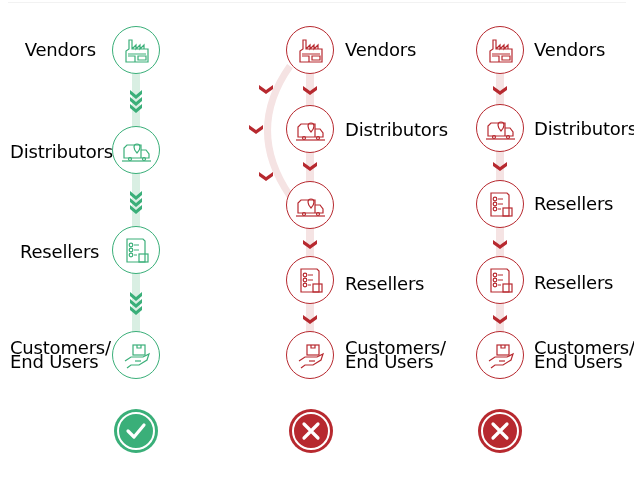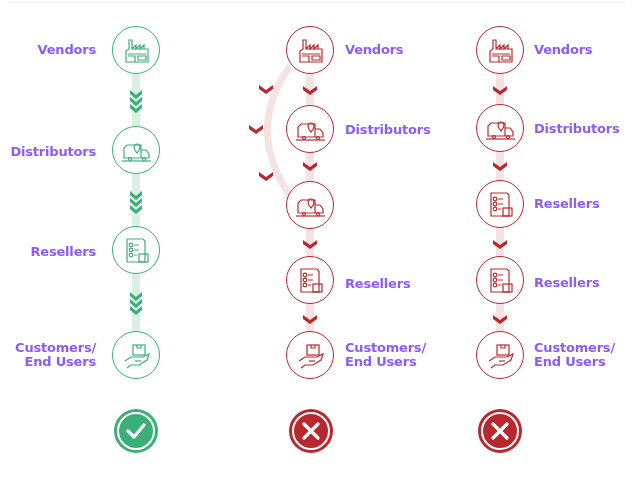--- a/index.html
+++ b/index.html
@@ -1,19 +1,19 @@
 <!DOCTYPE html>
 <html><head>
 <meta charset="utf-8">
 <style>
   html, body { margin:0; padding:0; background:#ffffff; }
   body { width:634px; height:484px; position:relative; overflow:hidden; font-family:"DejaVu Sans","Liberation Sans",sans-serif; }
   .topline { position:absolute; left:8px; right:8px; top:2px; height:1px; background:#f2f2f2; }
   .canvas { position:absolute; left:0; top:0; width:634px; height:484px; }
-  .label { position:absolute; font-size:13px; font-weight:bold; color:#8b5cf6; line-height:14px; white-space:nowrap; letter-spacing:-0.2px; }
+  .label { position:absolute; font-size:18px; font-weight:normal; color:#000000; line-height:14px; white-space:nowrap; letter-spacing:-0.2px; }
   .label.right { text-align:right; }
   .label.left { text-align:left; }
   .node { position:absolute; width:48px; height:48px; border-radius:50%; background:#fff; box-sizing:border-box; }
   .node svg { position:absolute; left:0; top:0; width:48px; height:48px; }
   .badge { position:absolute; width:46px; height:46px; }
 </style>
 </head>
 <body>
 
 <div class="topline"></div>

